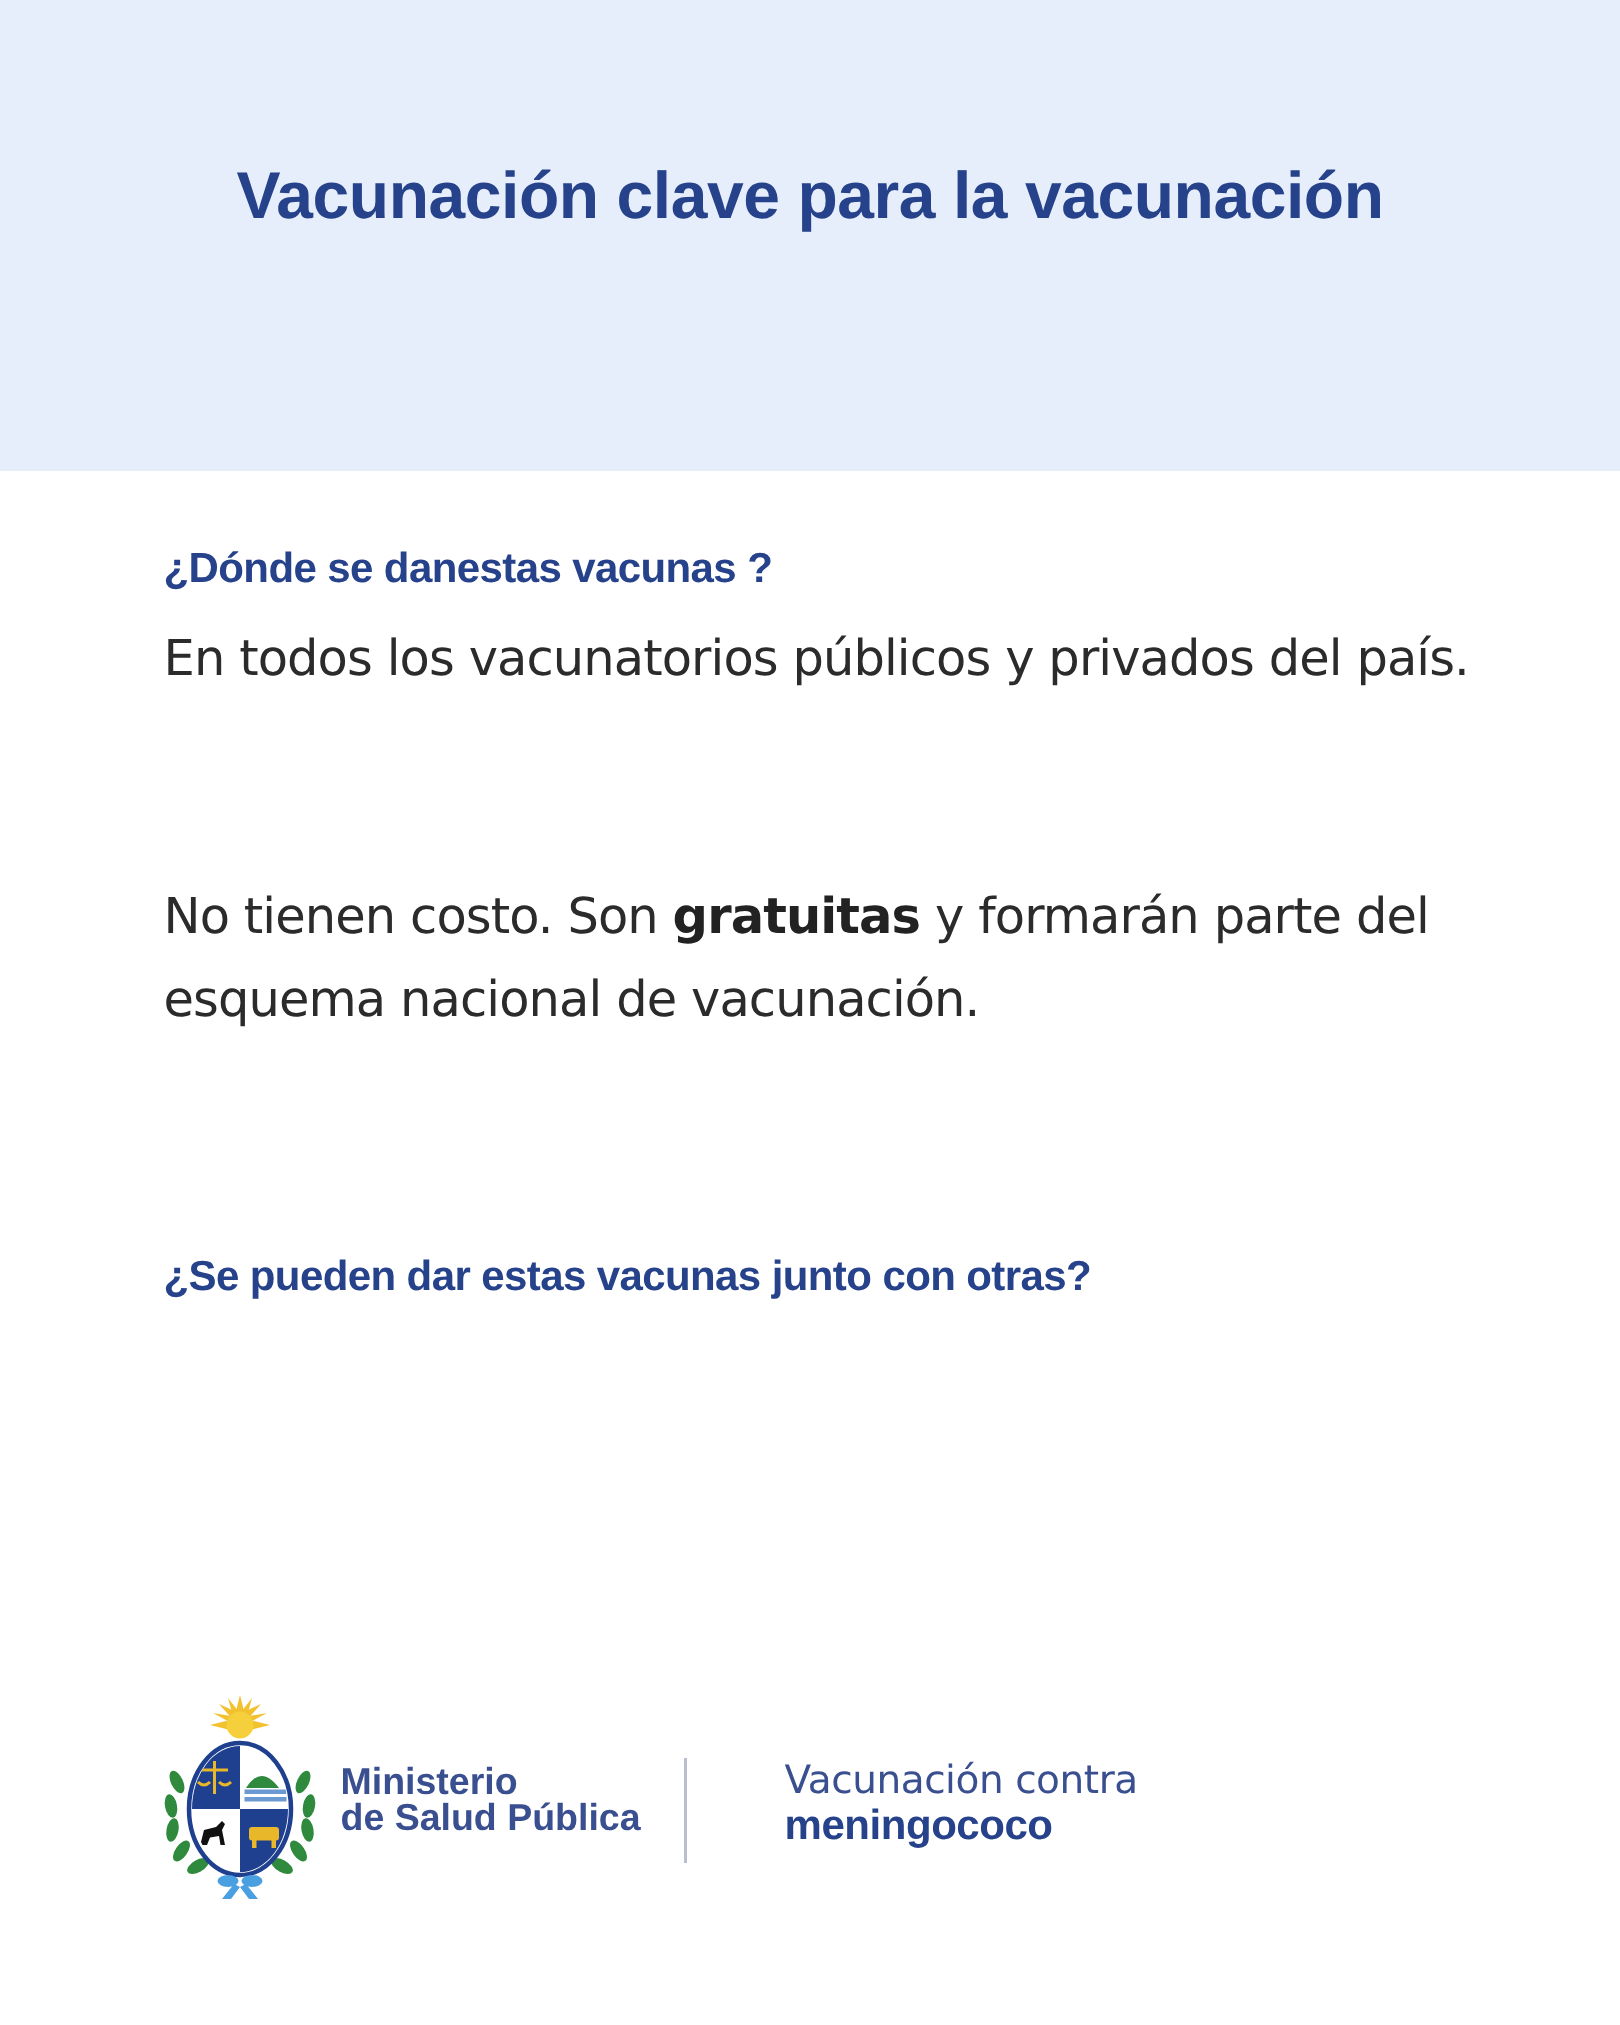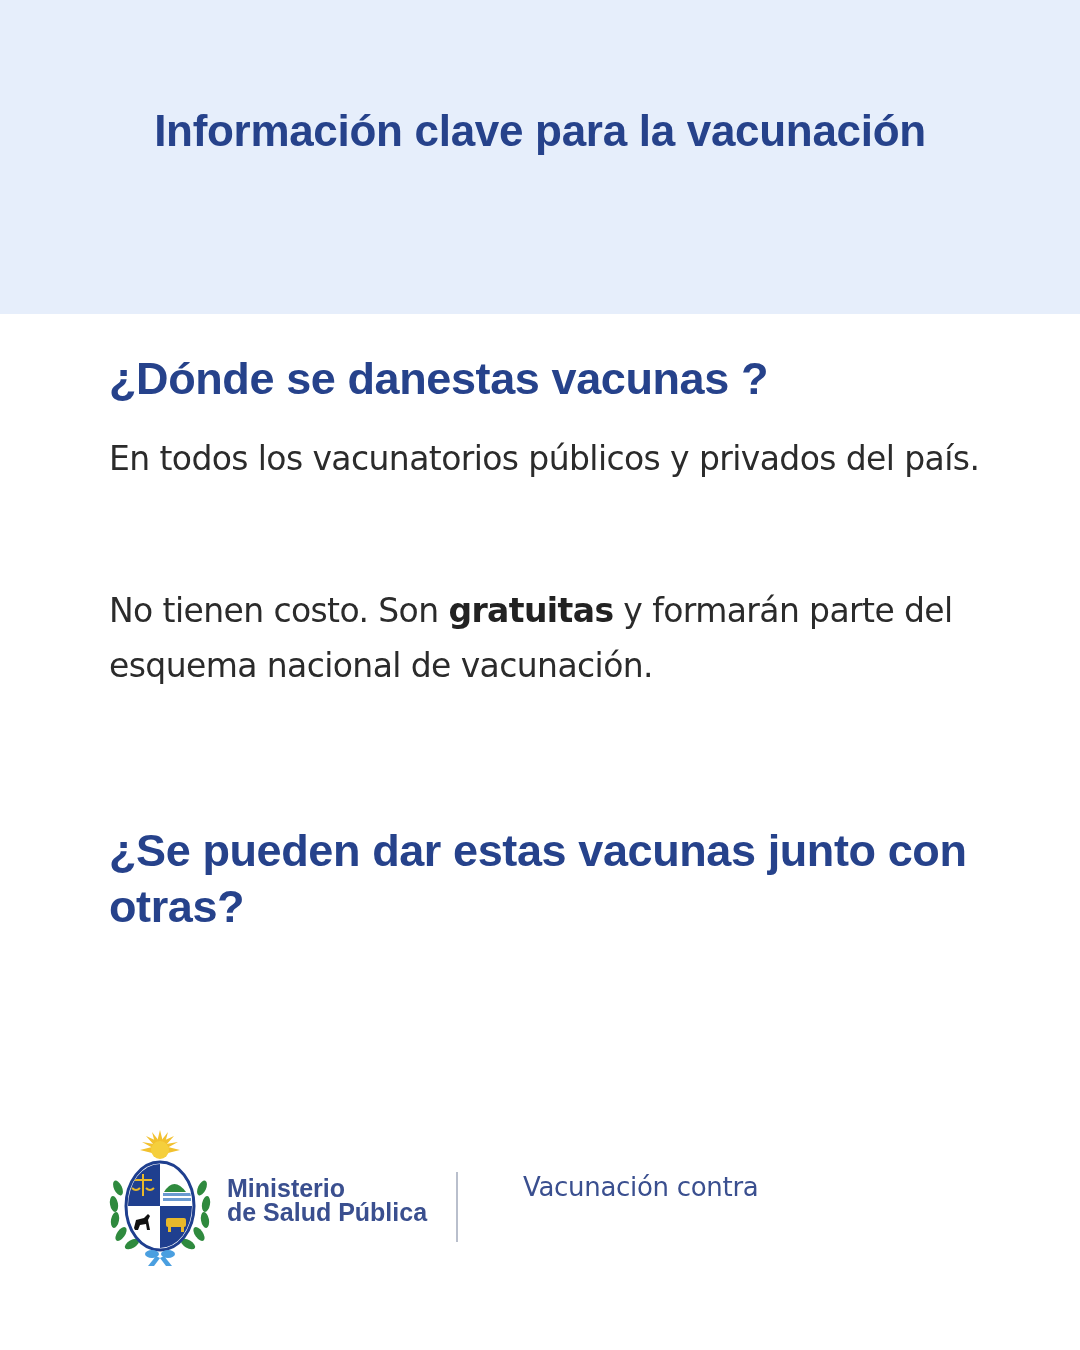--- a/index.html
+++ b/index.html
@@ -35,39 +35,39 @@
     }
     .section {
       position: absolute;
       left: 109px;
       width: 880px;
     }
     .section h2 {
       margin: 0;
       font-family: "Liberation Sans", sans-serif;
       font-weight: 700;
-      font-size: 45px;
+      font-size: 28px;
       line-height: 56px;
       color: #26428b;
       letter-spacing: -0.4px;
     }
     .section p {
       margin: 0;
       font-family: "DejaVu Sans", sans-serif;
       font-size: 33px;
       line-height: 55px;
       color: #2b2b2b;
       letter-spacing: -0.6px;
     }
     .section p b {
       font-weight: 700;
       color: #222222;
     }
     #sec1 { top: 351px; }
-    #sec1 p { margin-top: 24px; }
+    #sec1 p { margin-top: 4px; }
     #sec2 { top: 583px; }
     #sec3 { top: 823px; }
 
     .footer {
       position: absolute;
       left: 108px;
       top: 1130px;
       width: 800px;
       height: 140px;
     }
@@ -113,21 +113,21 @@
       display: block;
     }
     .campaign .light {
       display: block;
     }
   </style>
 </head>
 <body>
 
 <div class="top-banner"></div>
-<h1 class="page-title">Información clave para la vacunación</h1>
+<h1 class="page-title">Vacunación clave para la vacunación</h1>
 
 <div class="section" id="sec1">
   <h2>¿Dónde se danestas vacunas ?</h2>
   <p>En todos los vacunatorios públicos y privados del país.</p>
 </div>
 
 <div class="section" id="sec2">
   <p><span>No tienen costo. Son </span><b>gratuitas</b><span> y formarán parte del esquema nacional de vacunación.</span></p>
 </div>
 
@@ -204,14 +204,15 @@
 
   <div class="ministry">
     <div>Ministerio</div>
     <div>de Salud Pública</div>
   </div>
 
   <div class="divider"></div>
 
   <div class="campaign">
     <span class="light">Vacunación contra</span>
+    <span class="bold">meningococo</span>
   </div>
 </div>
 
 </body></html>

